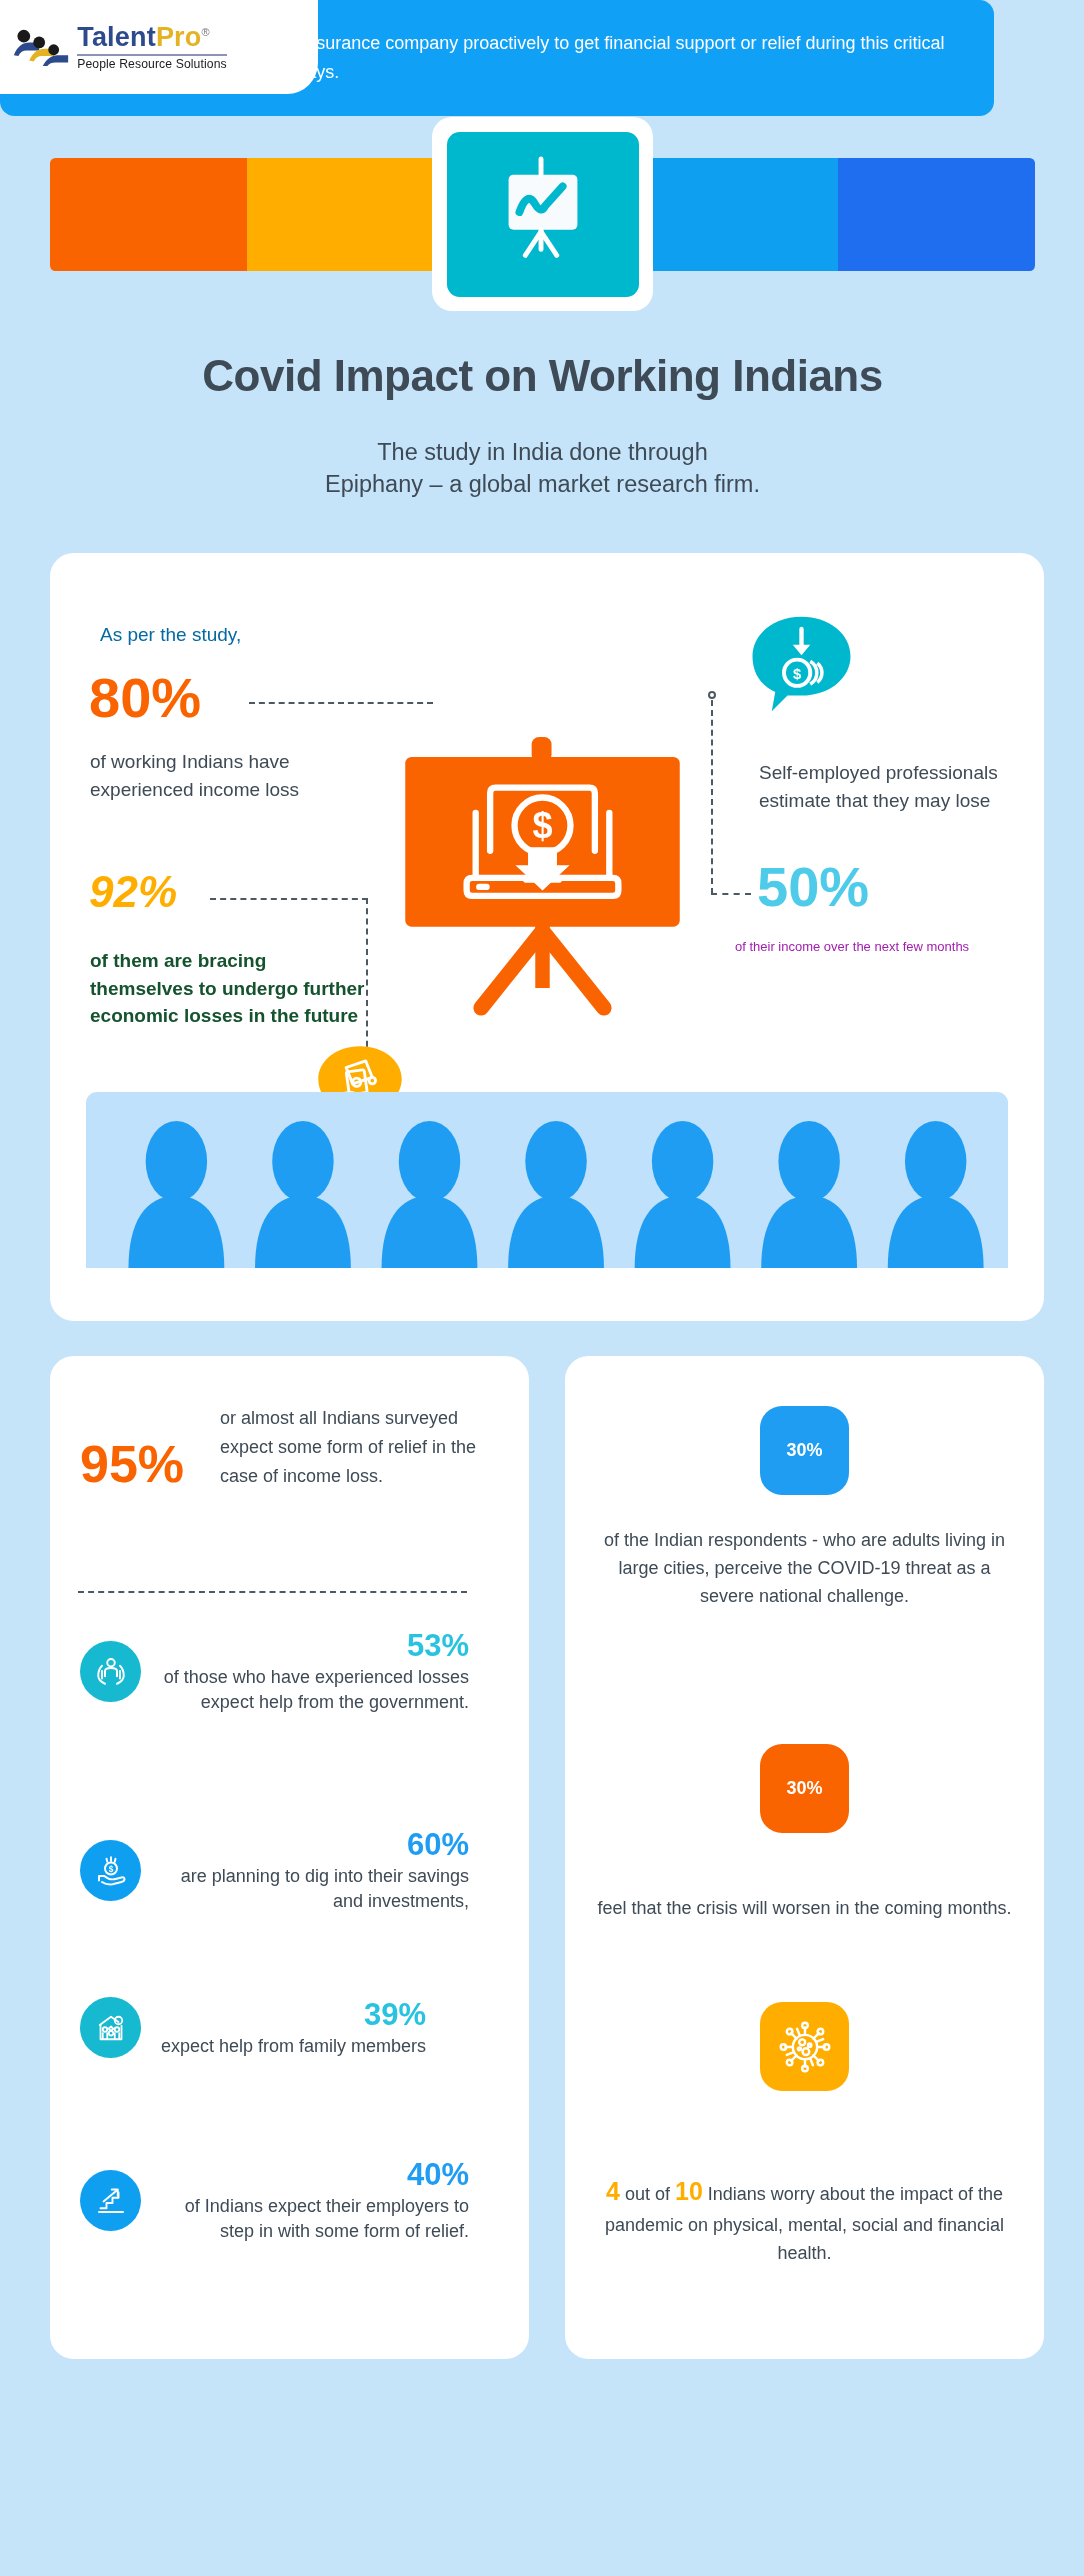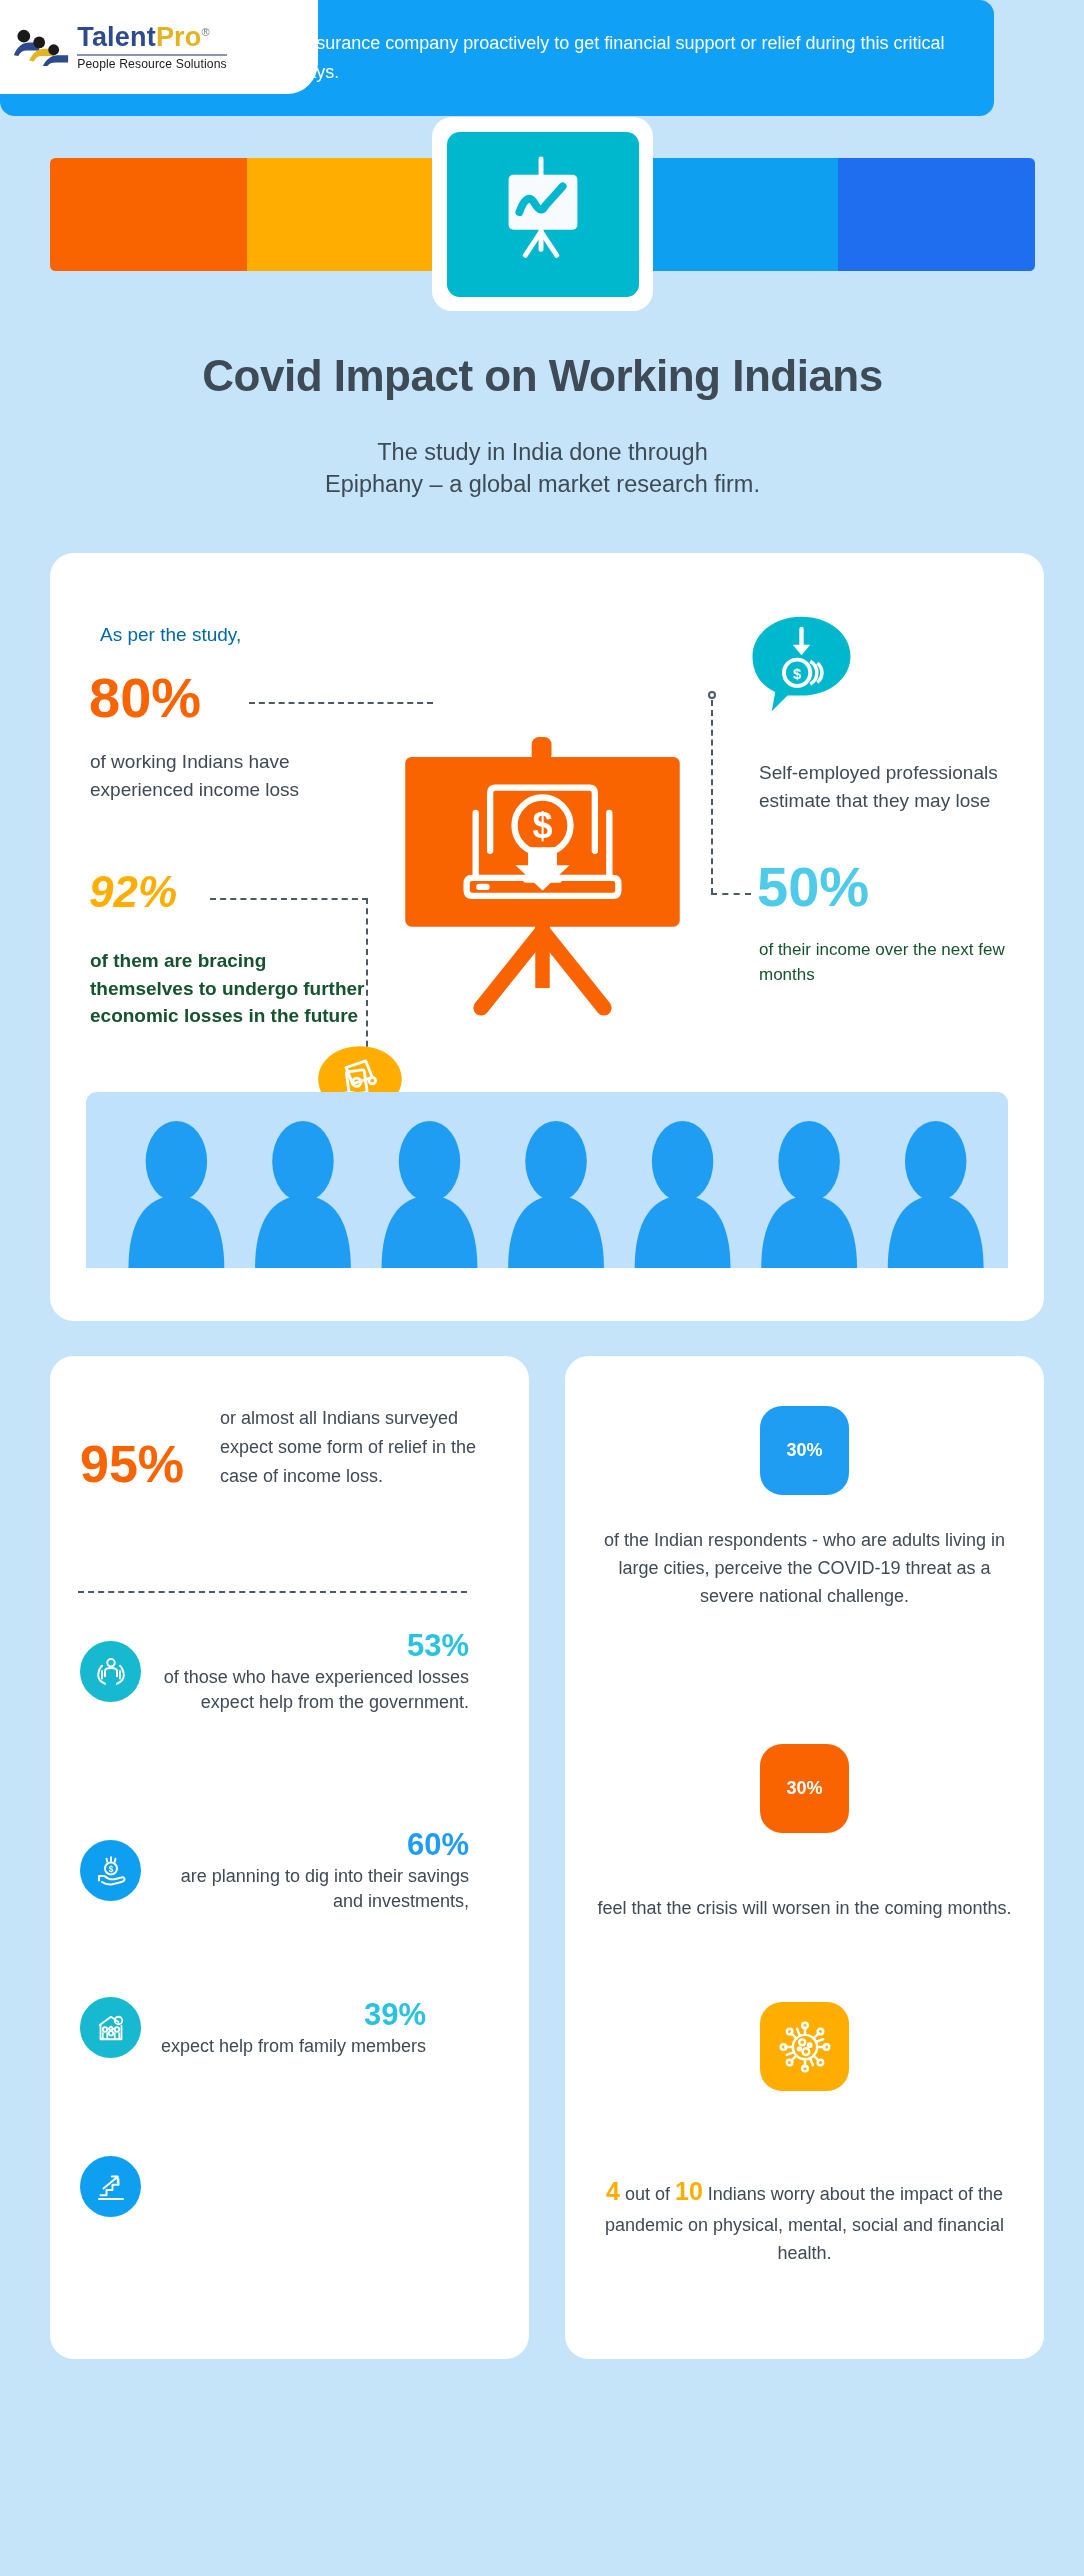--- a/index.html
+++ b/index.html
@@ -66,21 +66,21 @@
 
   
   .t-lead { position: absolute; left: 100px; top: 624px; font-size: 19px; color: #0369a1; }
   .big { font-weight: bold; line-height: .95; }
   .n80 { position: absolute; left: 89px; top: 671px; font-size: 56px; color: #fa6400; }
   .p80 { position: absolute; left: 90px; top: 748px; font-size: 19px; color: #3e4a55; line-height: 1.45; width: 271px;}
   .n92 { position: absolute; left: 89px; top: 871px; font-size: 44px; color: #ffae00; font-style: italic; }
   .p92 { position: absolute; left: 90px; top: 947px; font-size: 19px; color: #14532d; line-height: 1.45; width: 280px; font-weight: bold;}
   .p50lead { position: absolute; left: 759px; top: 759px; font-size: 19px; color: #3e4a55; line-height: 1.45; width: 271px;}
   .n50 { position: absolute; left: 757px; top: 860px; font-size: 56px; color: #4ecbe8; }
-  .p50 { position: absolute; left: 759px; top: 938px; font-size: 17px; color: #14532d; line-height: 1.45; width: 271px;}
+  .p50 { position: absolute; left: 735px; top: 938px; font-size: 13px; color: #a21caf; line-height: 1.45; width: 271px;}
 
   .easel { position: absolute; left: 389px; top: 737px; width: 307px; height: 298px; }
   .bubble-teal { position: absolute; left: 748px; top: 615px; width: 107px; height: 98px;}
   .bubble-amber{ position: absolute; left: 315px; top: 1044px; width: 90px; height: 83px; }
 
   .crowd {
     position: absolute; left: 86px; top: 1092px; width: 922px; height: 176px;
     background: #bfe1fb; border-top-left-radius: 11px; border-top-right-radius: 11px;
     overflow: hidden;
   }
@@ -363,20 +363,24 @@
 <div class="stat-row" id="row-40">
   <span class="stat-ico">
     <svg viewBox="0 0 48 48" width="36" height="36">
       <g fill="none" stroke="#ffffff" stroke-width="2.6" stroke-linecap="round" stroke-linejoin="round">
         <path d="M8 40 L40 40"></path>
         <path d="M10 35 L18 35 L18 28 L26 28 L26 21 L34 21 L34 14"></path>
         <path d="M14 26 L32 11"></path>
         <path d="M25 10 L33 10 L33 18"></path>
       </g>
     </svg>
+  </span>
+  <span class="stat-body">
+    <span class="stat-num" style="display:block">40%</span>
+    <span class="stat-txt" style="display:block">of Indians expect their employers to step in with some form of relief.</span>
   </span>
 </div>
 
 <div class="card" id="card-right"></div>
 
 <div class="badge" id="badge-30a">30%</div>
 <div class="r-txt" id="rt-1">of the Indian respondents - who are adults living in large cities, perceive the COVID-19 threat as a severe national challenge.</div>
 
 <div class="badge" id="badge-30b">30%</div>
 <div class="r-txt" id="rt-2">feel that the crisis will worsen in the coming months.</div>

